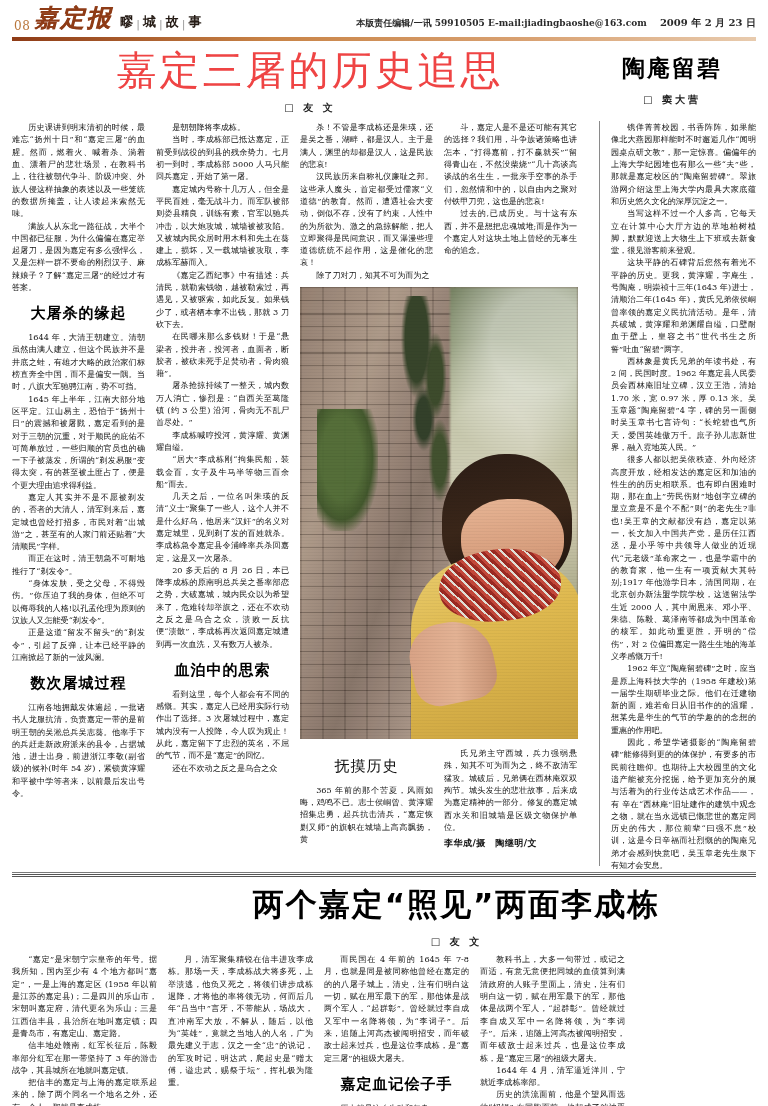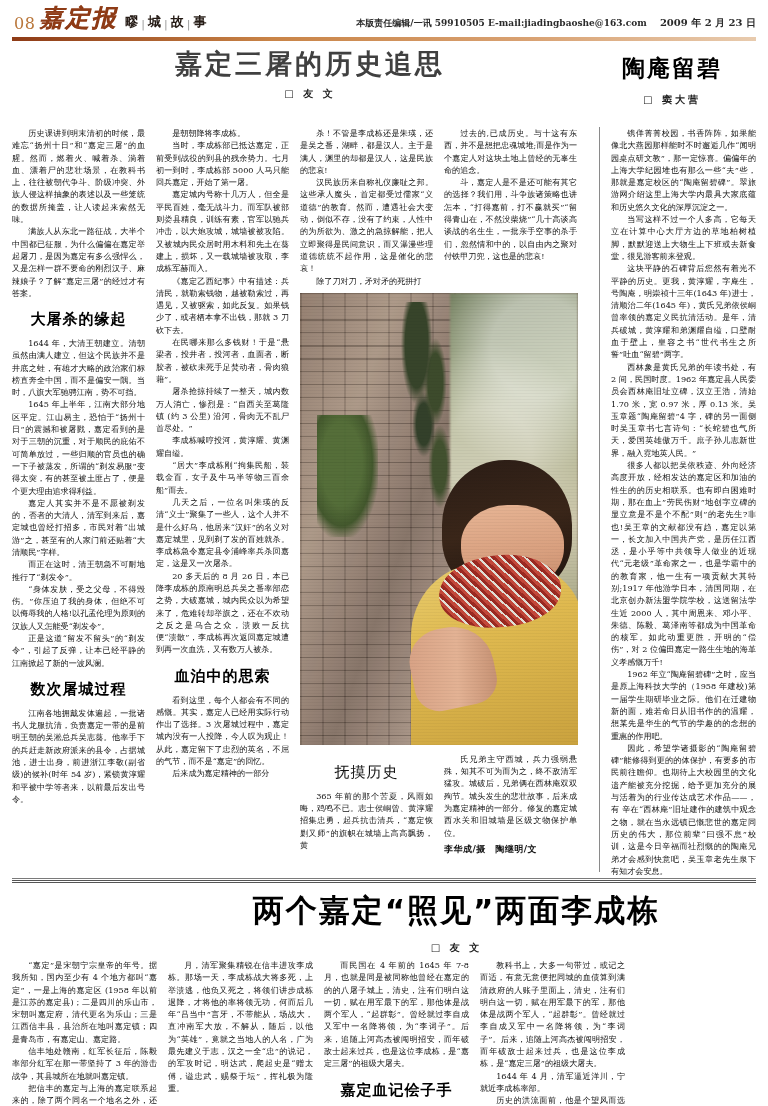--- a/index.html
+++ b/index.html
@@ -26,21 +26,21 @@
 
   
   .masthead {
     position: relative;
     height: 34px;
     display: flex;
     align-items: flex-end;
     padding-bottom: 2px;
   }
   .page-num {
-    font-size: 16px;
+    font-size: 12px;
     color: #b9763a;
     font-family: "DejaVu Serif", "Liberation Serif", serif;
     letter-spacing: 0.5px;
     padding: 0 4px 1px 2px;
   }
   .paper-logo {
     font-family: "DejaVu Serif", "Liberation Serif", serif;
     font-weight: bold;
     font-size: 24px;
     color: #8e3b16;
@@ -87,25 +87,25 @@
     align-items: flex-start;
     margin-top: 8px;
   }
   .headline-main {
     flex: 1;
     text-align: center;
     padding-left: 20px;
   }
   .h-main {
     font-family: "DejaVu Sans", "Liberation Sans", sans-serif;
-    font-weight: bold;
-    font-size: 27px;
+    font-weight: normal;
+    font-size: 40px;
     letter-spacing: 3px;
     line-height: 1.08;
-    color: #404040;
+    color: #ef4444;
     white-space: nowrap;
   }
   .byline {
     font-size: 10px;
     letter-spacing: 3px;
     margin-top: 9px;
     text-align: center;
     color: #222;
     font-weight: bold;
   }
@@ -118,21 +118,21 @@
     font-weight: bold;
     font-size: 23px;
     letter-spacing: 2px;
     color: #000;
     white-space: nowrap;
   }
 
   
   .top-article {
     display: flex;
-    margin-top: 20px;
+    margin-top: 6px;
     height: 745px;
   }
   .col {
     font-size: 8.1px;
     line-height: 1.52;
     text-align: justify;
     color: #121212;
     font-family: "DejaVu Serif", "Liberation Serif", serif;
   }
   .col p {
@@ -389,33 +389,33 @@
         <p>嘉定城内号称十几万人，但全是平民百姓，毫无战斗力。而军队被部则娄县精良，训练有素，官军以驰兵冲击，以大炮攻城，城墙被被攻陷。又被城内民众居时用木料和先土在葵建上，损坏，又一载城墙被攻取，李成栋军赫而入。</p>
         <p>《嘉定乙西纪事》中有描述：兵清民，就勒索钱物，越被勒索过，再遇见，又被驱索，如此反复。如果钱少了，或者栖本拿不出钱，那就 3 刀砍下去。</p>
         <p>在民哪来那么多钱财！于是“悬梁者，投井者，投河者，血面者，断胶者，被砍未死手足焚动者，骨肉狼藉”。</p>
         <p>屠杀抢掠持续了一整天，城内数万人消亡，惨烈是：“自西关至葛隆镇 (约 3 公里) 沿河，骨肉无不乱尸首尽处。”</p>
         <p>李成栋喊哼投河，黄淳耀、黄渊耀自缢。</p>
         <p>“居大”李成栋刚“拘集民船，装载金百，女子及牛马半等物三百余船”而去。</p>
         <p>几天之后，一位名叫朱瑛的反清“义士”聚集了一些人，这个人并不是什么好乌，他居来“汉奸”的名义对嘉定城里，见到剃了发的百姓就杀。李成栋急令嘉定县令浦峰率兵杀回嘉定，这是又一次屠杀。</p>
         <p>20 多天后的 8 月 26 日，本已降李成栋的原南明总兵吴之番率部恋之势，大破嘉城，城内民众以为希望来了，危难转却举旗之，还在不欢动之反之是乌合之众，溃败一反抗便“溃散”，李成栋再次返回嘉定城遭到再一次血洗，又有数万人被杀。</p>
         <div class="subhead">血泊中的思索</div>
         <p>看到这里，每个人都会有不同的感慨。其实，嘉定人已经用实际行动作出了选择。3 次屠城过程中，嘉定城内没有一人投降，今人叹为观止！从此，嘉定留下了忠烈的英名，不屈的气节，而不是“嘉定”的回忆。</p>
-        <p>后来成为嘉定精神的一部分</p>
+        <p>还在不欢动之反之是乌合之众</p>
       </div>
 
       <div style="width:289px">
         <div style="display:flex; gap:11px;">
           <div class="col c3">
             <p>杀！不管是李成栋还是朱瑛，还是吴之番，湖畔，都是汉人。主于是满人，渊里的却都是汉人，这是民族的悲哀!</p>
             <p>汉民族历来自称礼仪廉耻之邦。这些承人魔头，首定都受过儒家“义道德”的教育。然而，遭遇社会大变动，倒似不存，没有了约束，人性中的为所欲为、激之的急掠解能，把人立即聚得是民间意识，而又瀑漫些理道德统统不起作用，这是催化的悲哀！</p>
-            <p>除了刀对刀，矛对矛的死拼打</p>
+            <p>除了刀对刀，知其不可为而为之</p>
           </div>
           <div class="col c4">
+            <p>斗，嘉定人是不是还可能有其它的选择？我们用，斗争族诸策略也讲怎本，“打得嘉前，打不赢就买”“留得青山在，不然没柴烧”“几十高谈高谈战的名生生，一批亲手空事的杀手们，忽然情和中的，以自由内之聚对付铁甲刀兜，这也是的悲哀!</p>
             <p>过去的,已成历史。与十这有东西，并不是想把忠魂城堆;而是作为一个嘉定人对这块土地上曾经的无辜生命的追念。</p>
-            <p>斗，嘉定人是不是还可能有其它的选择？我们用，斗争族诸策略也讲怎本，“打得嘉前，打不赢就买”“留得青山在，不然没柴烧”“几十高谈高谈战的名生生，一批亲手空事的杀手们，忽然情和中的，以自由内之聚对付铁甲刀兜，这也是的悲哀!</p>
           </div>
         </div>
 
         <div class="photo-wrap" style="margin-top:6px;">
           <div class="photo">
             <div class="wall"></div>
             <div class="bg"></div>
             <div class="moss"></div>
             <div class="vine"></div>
             <div class="child-head"></div>

